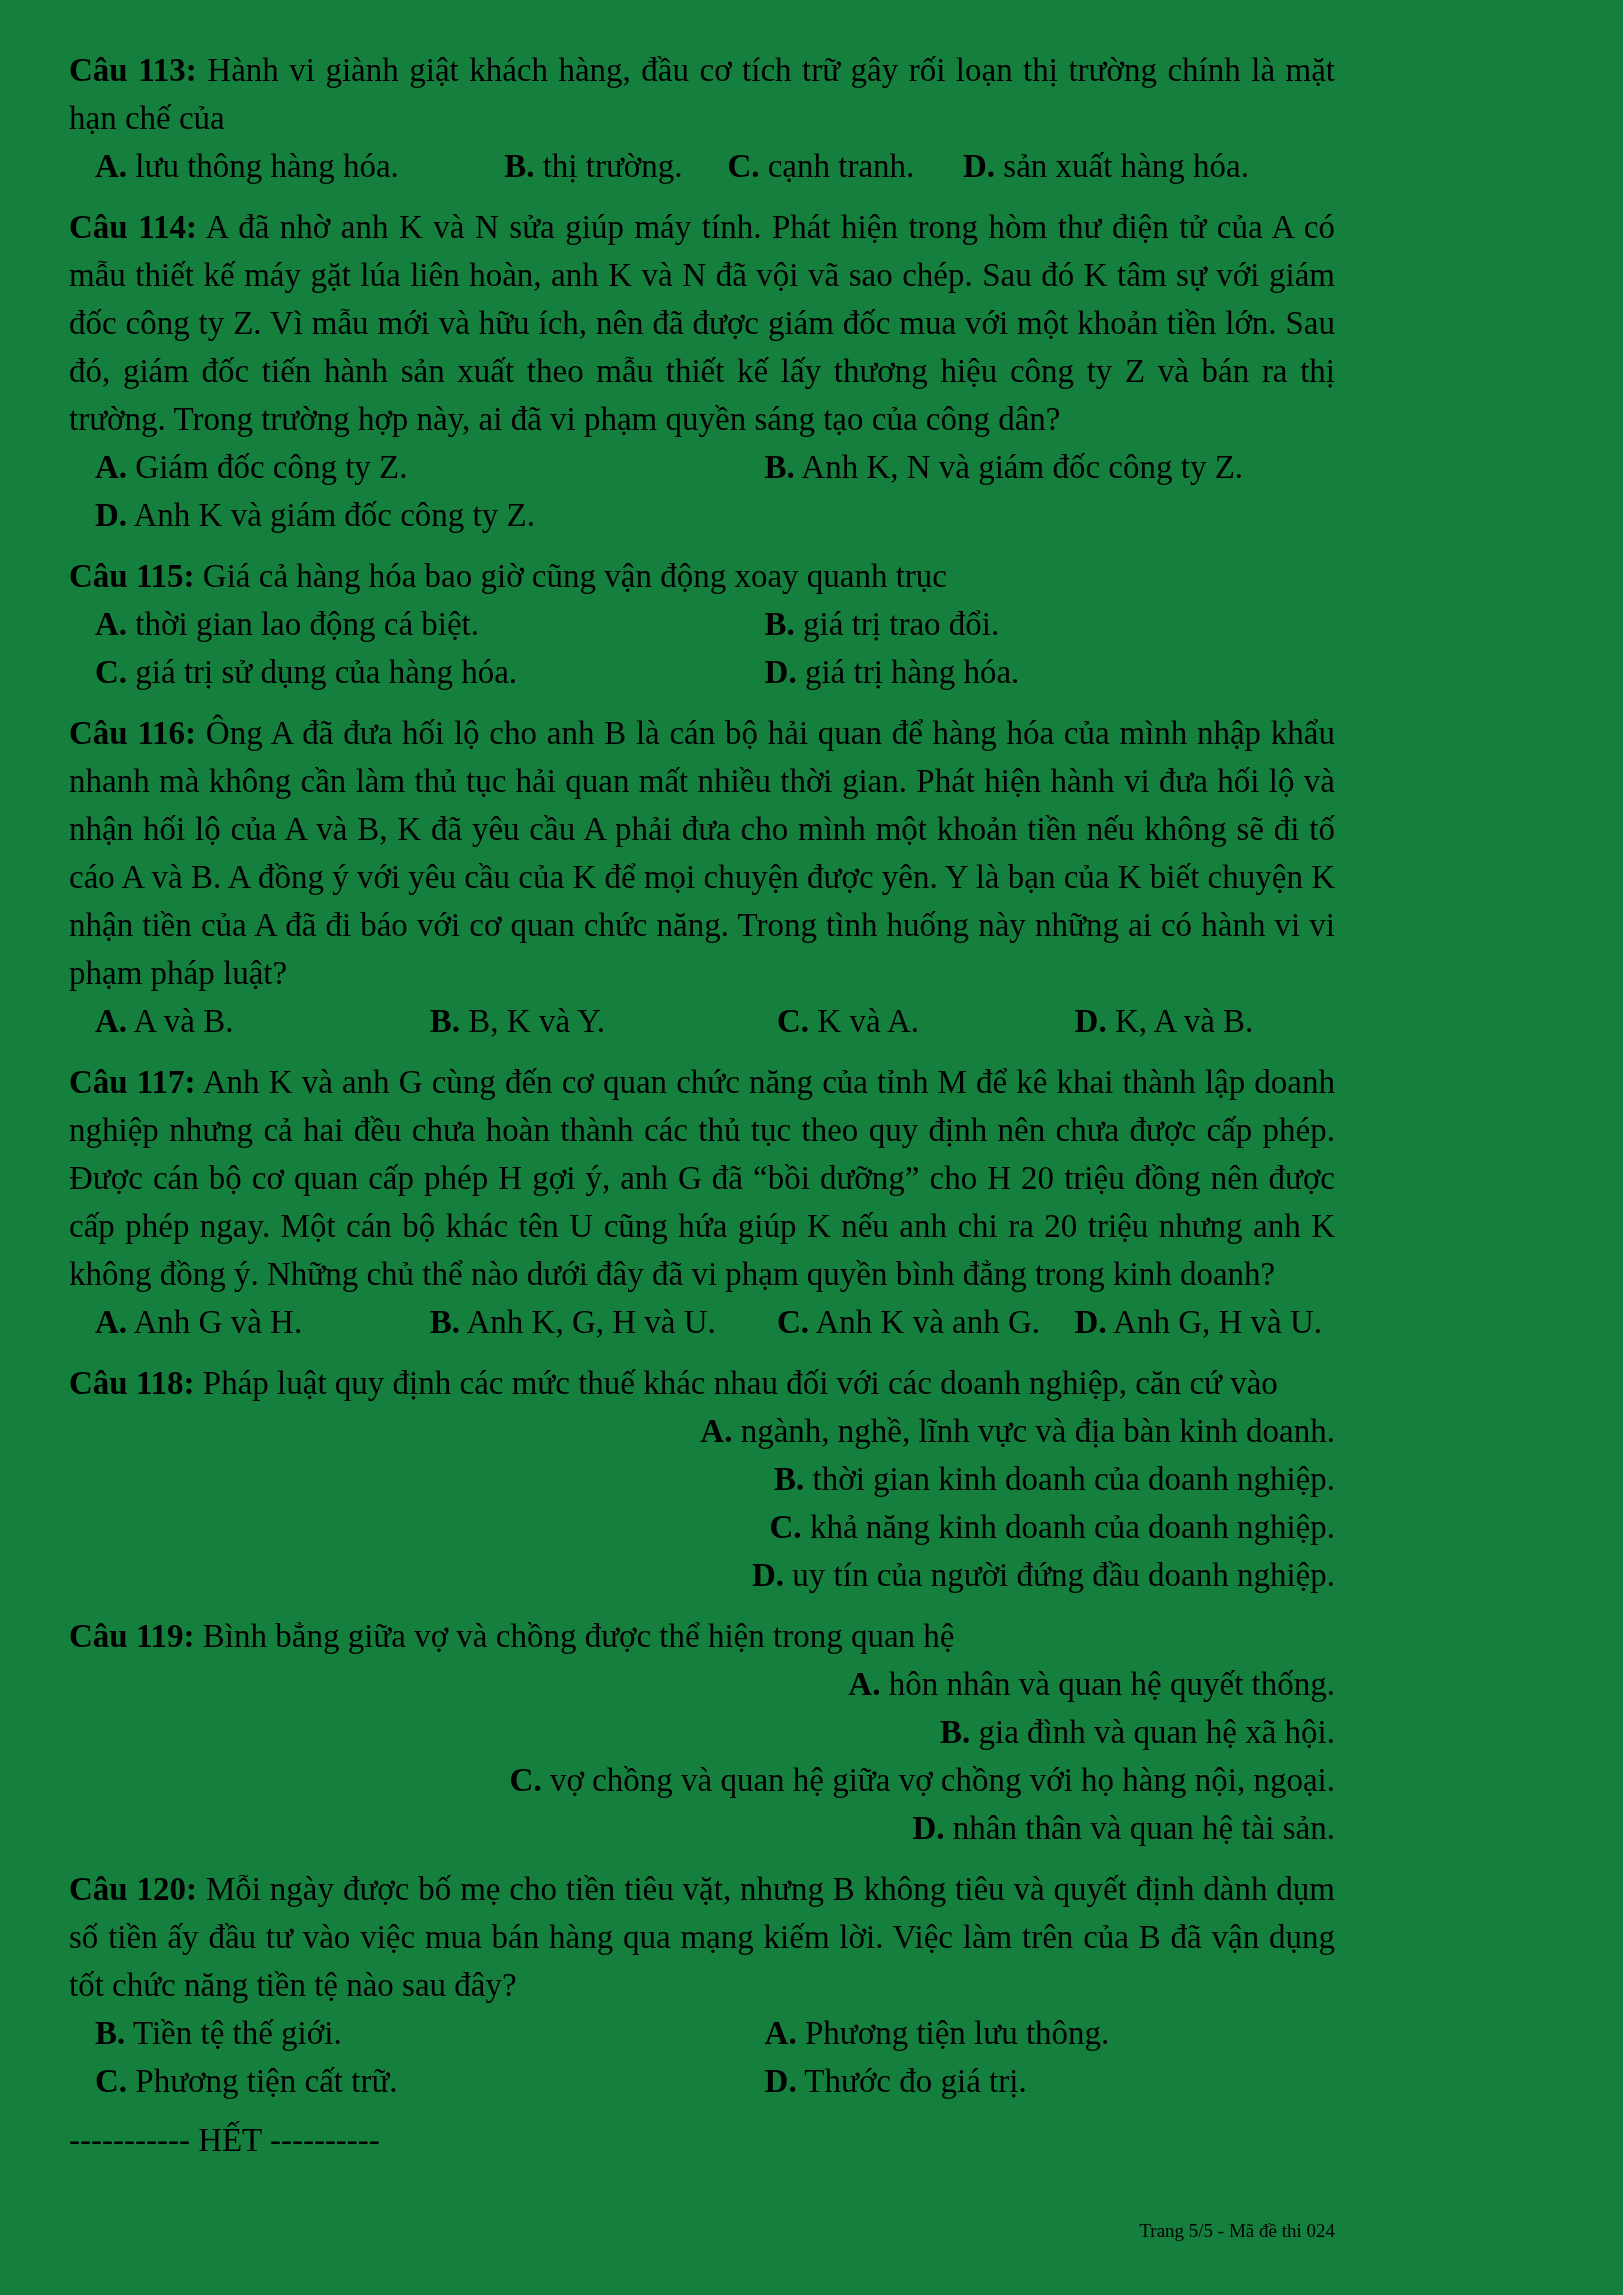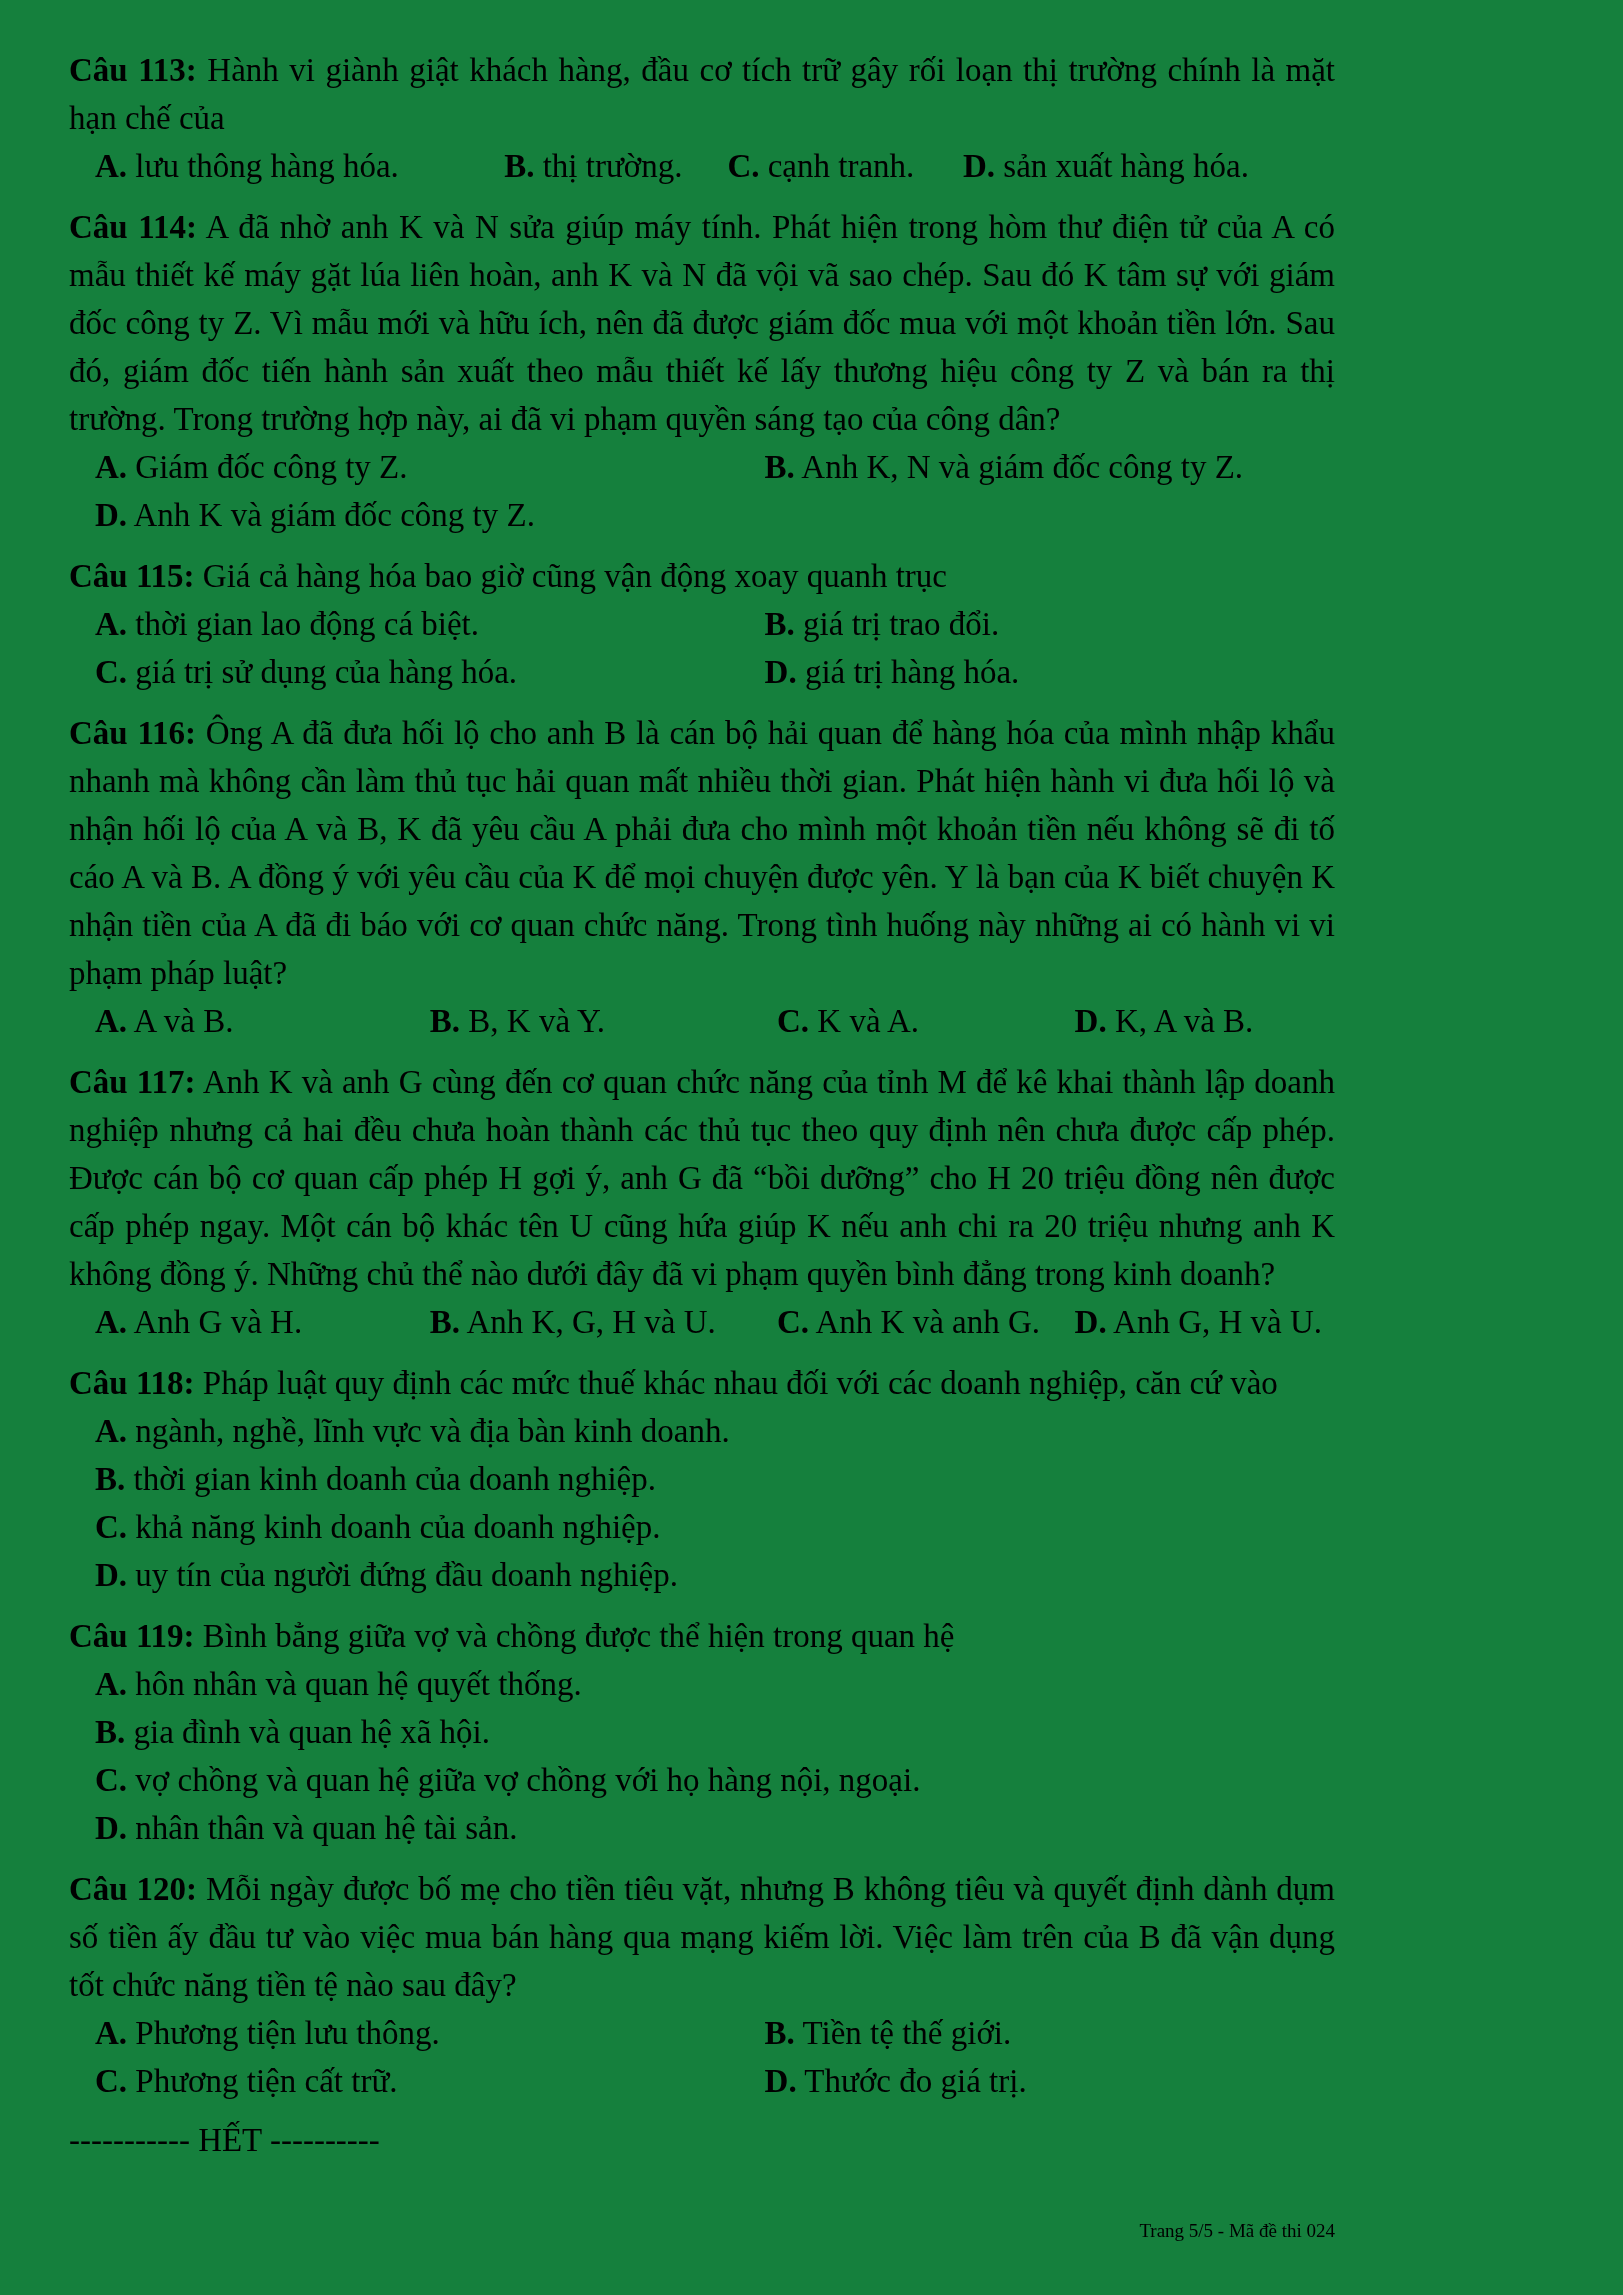--- a/index.html
+++ b/index.html
@@ -19,21 +19,21 @@
   .q { margin-top: 13px; }
   .q:first-child { margin-top: 0; }
   .qt { margin: 0; text-align: justify; }
   .ql { font-weight: bold; }
   .opts { padding-left: 26px; display: grid; }
   .opt { white-space: nowrap; }
   .opt b { font-weight: bold; }
   .grid-4u { grid-template-columns: 33% 18% 19% 30%; }
   .grid-4e { grid-template-columns: 27% 28% 24% 21%; }
   .grid-2  { grid-template-columns: 54% 46%; }
-  .grid-1  { grid-template-columns: 100%; }
+  .grid-1  { grid-template-columns: 100%; text-align: right; }
   .end {
     margin-top: 10.5px;
     text-align: left;
     font-weight: normal;
   }
   .footer {
     position: absolute;
     right: 288px;
     bottom: 47px;
     font-size: 19px;
@@ -135,22 +135,22 @@
       <span class="opt"><b>D.</b> <span>nhân thân và quan hệ tài sản.</span></span>
     </div>
   </section>
 
   <section class="q">
     <p class="qt">
       <b class="ql">Câu 120:</b>
       <span>Mỗi ngày được bố mẹ cho tiền tiêu vặt, nhưng B không tiêu và quyết định dành dụm số tiền ấy đầu tư vào việc mua bán hàng qua mạng kiếm lời. Việc làm trên của B đã vận dụng tốt chức năng tiền tệ nào sau đây?</span>
     </p>
     <div class="opts grid-2">
+      <span class="opt"><b>B.</b> <span>Tiền tệ thế giới.</span></span>
       <span class="opt"><b>A.</b> <span>Phương tiện lưu thông.</span></span>
-      <span class="opt"><b>B.</b> <span>Tiền tệ thế giới.</span></span>
       <span class="opt"><b>C.</b> <span>Phương tiện cất trữ.</span></span>
       <span class="opt"><b>D.</b> <span>Thước đo giá trị.</span></span>
     </div>
   </section>
 
   <div class="end">----------- HẾT ----------</div>
 
   <div class="footer">Trang 5/5 - Mã đề thi 024</div>
 
 </div>

